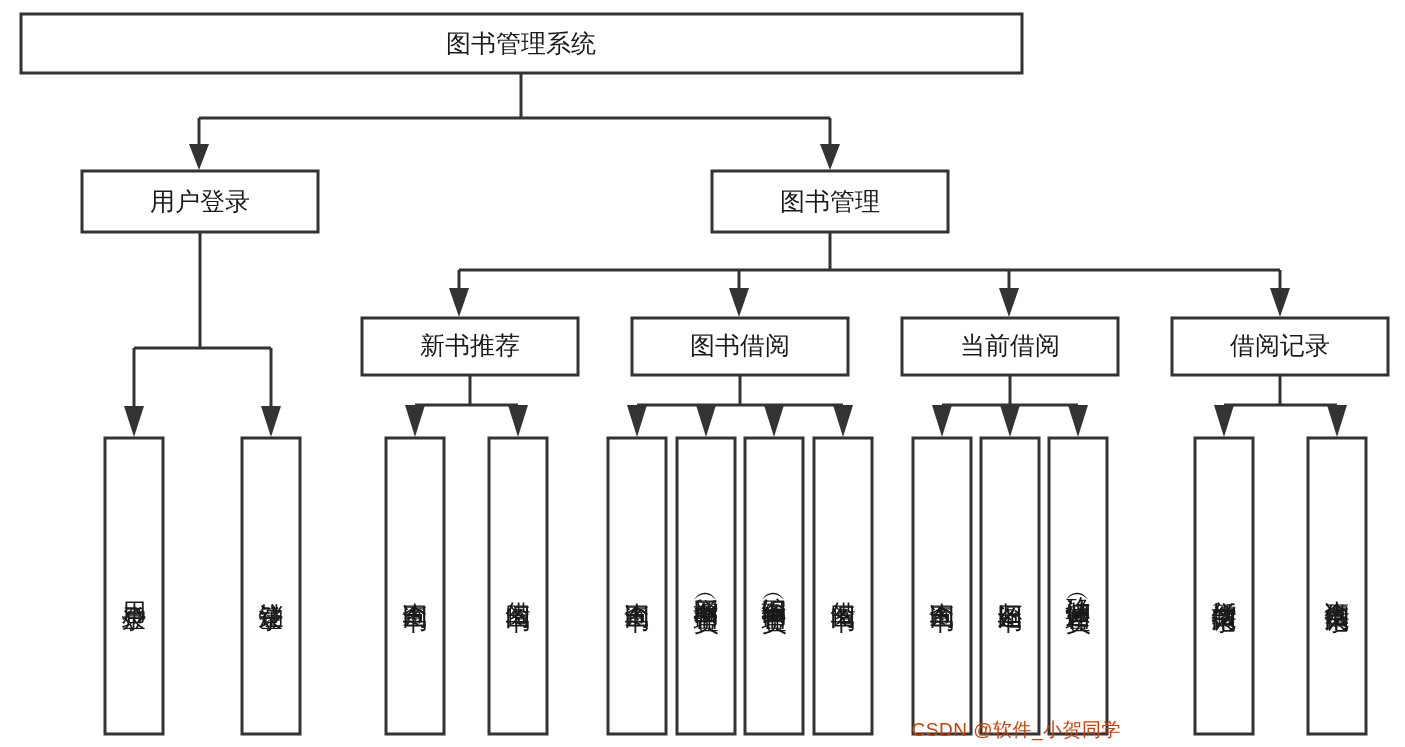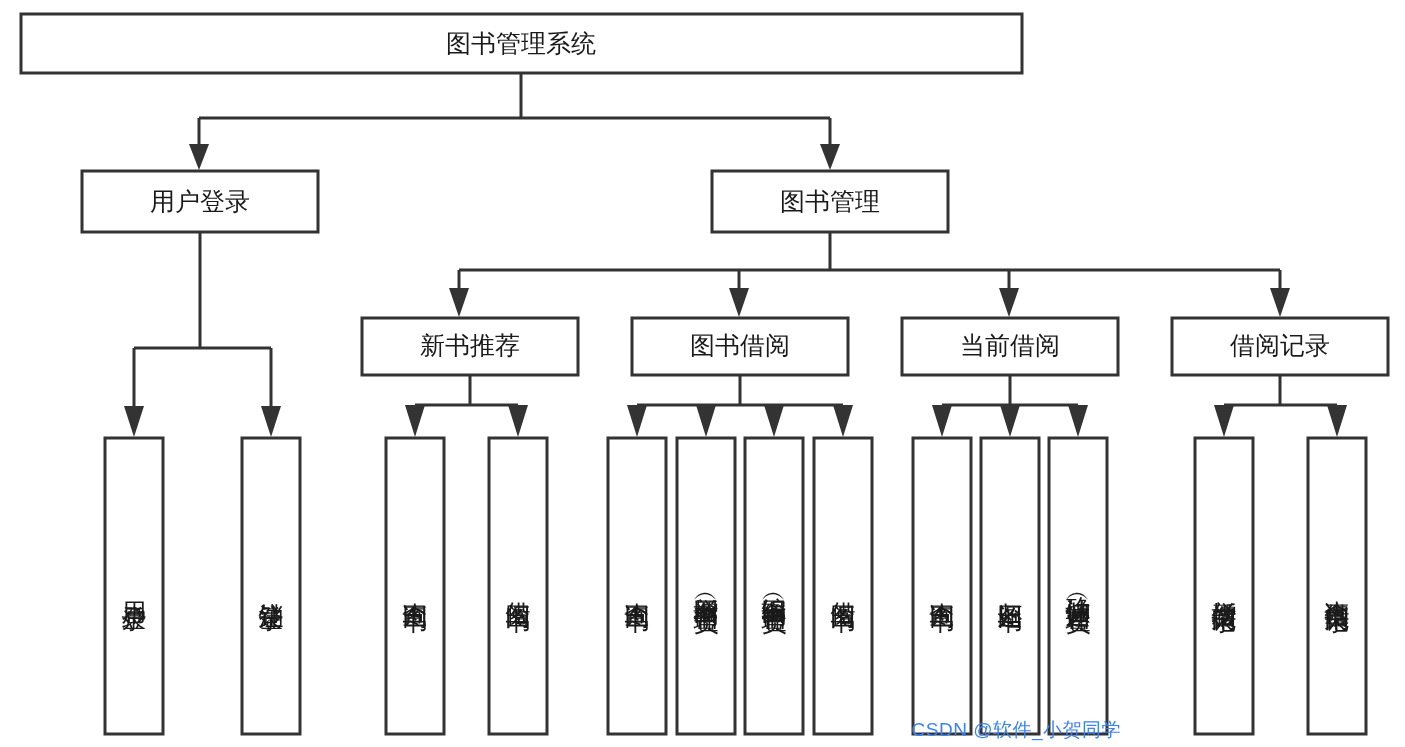--- a/index.html
+++ b/index.html
@@ -71,21 +71,21 @@
     align-items: center;
     justify-content: center;
     pointer-events: none;
   }
   .watermark {
     position: absolute;
     right: 8px;
     bottom: 4px;
     font-family: "Liberation Sans", sans-serif;
     font-size: 19px;
-    color: #3b82f6;
+    color: #c2410c;
     letter-spacing: 0.5px;
     white-space: nowrap;
   }
 </style>
 </head>
 <body>
 
 <div id="diagram-root">
 
   <svg id="tree-svg" viewBox="0 0 1405 747">

